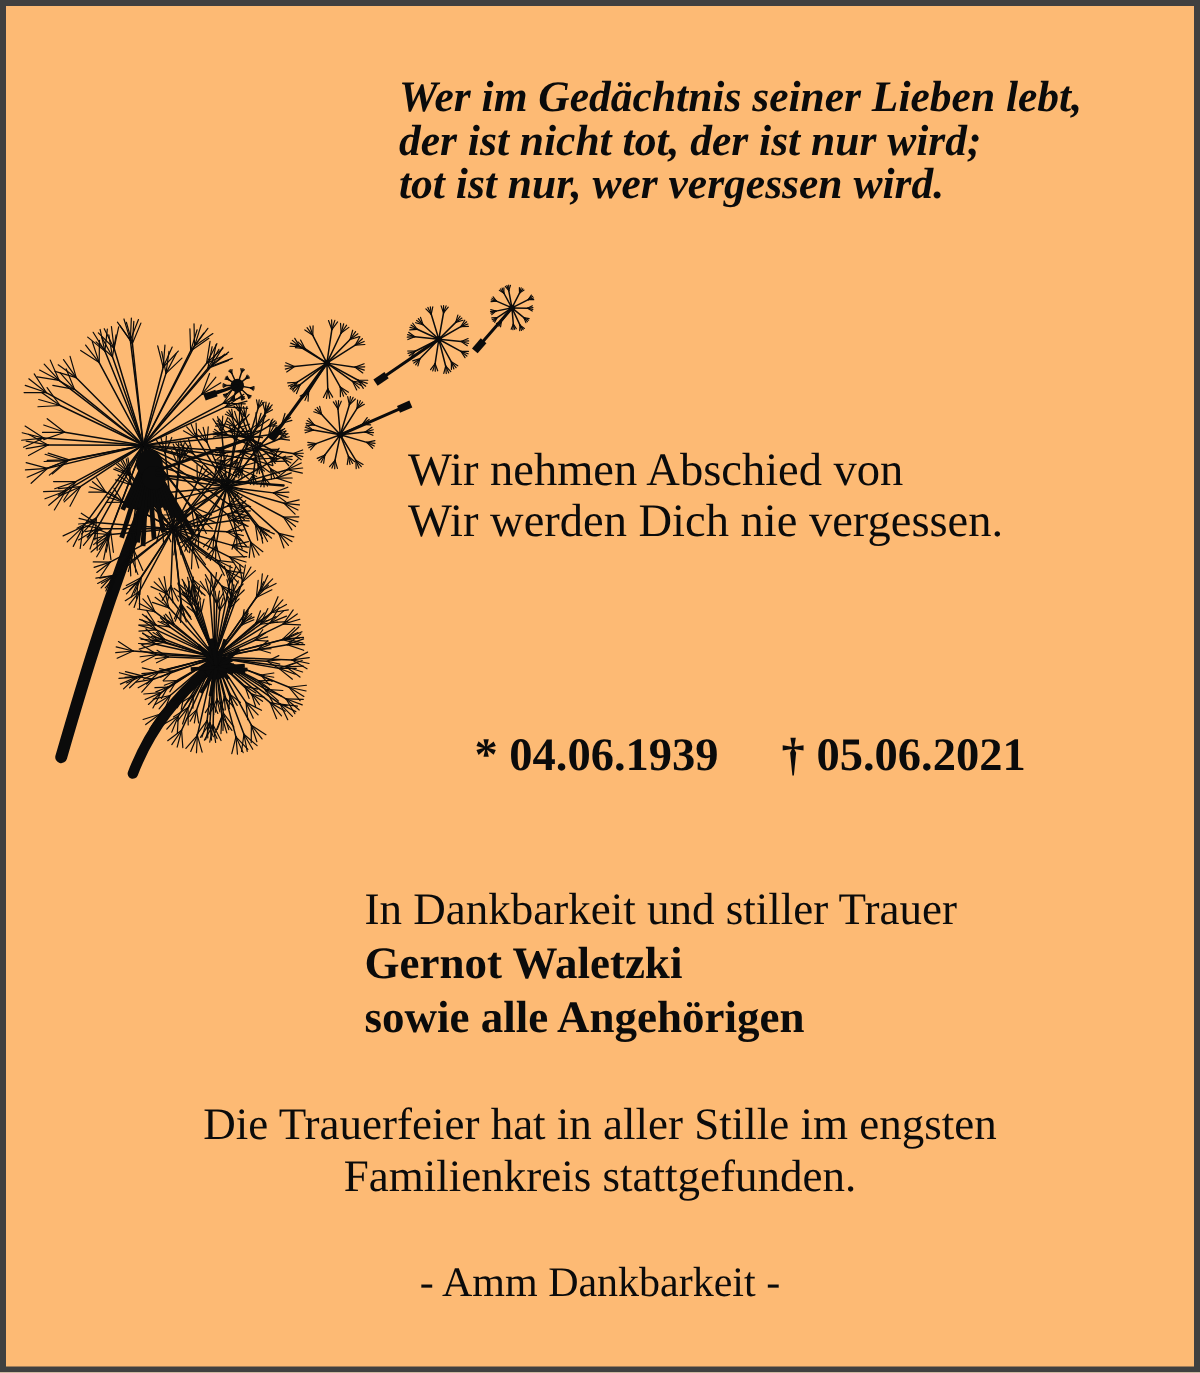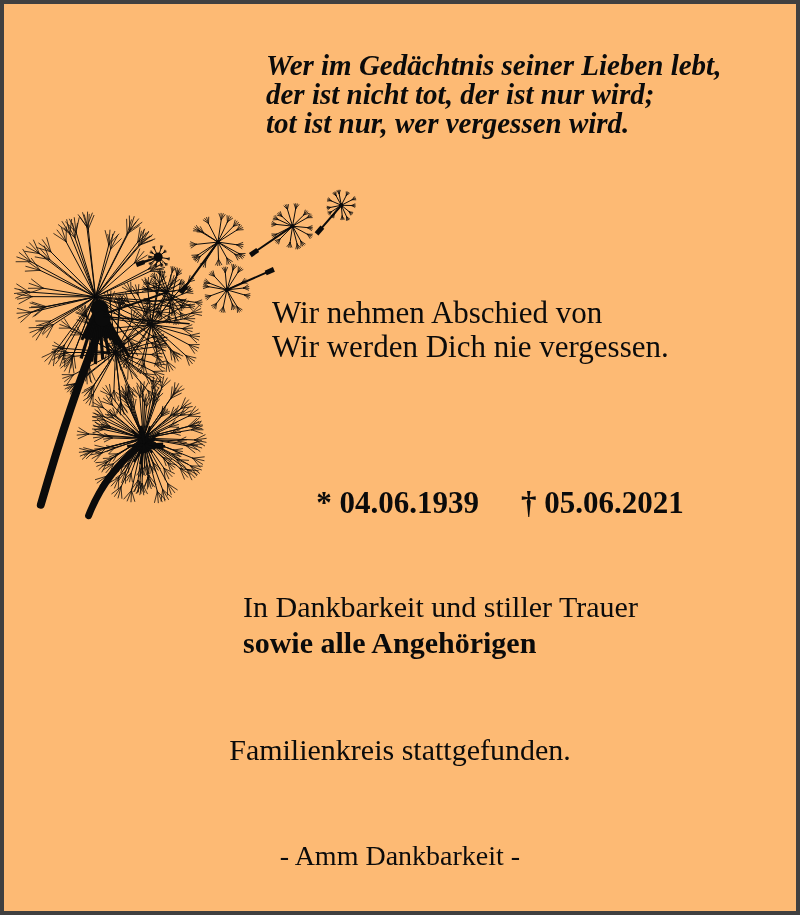--- a/index.html
+++ b/index.html
@@ -1622,22 +1622,24 @@
     <div>Wir werden Dich nie vergessen.</div>
   </div>
 
 
   <div class="layer dates">
     <span class="birth">* 04.06.1939</span><span>† 05.06.2021</span>
   </div>
 
   <div class="layer mourners">
     <div>In Dankbarkeit und stiller Trauer</div>
+    <div class="bold">Gernot Waletzki</div>
     <div class="bold">sowie alle Angehörigen</div>
   </div>
 
   <div class="layer funeral-note">
+    <div>Die Trauerfeier hat in aller Stille im engsten</div>
     <div>Familienkreis stattgefunden.</div>
   </div>
 
   <div class="layer funeral-home">- Amm Dankbarkeit -</div>
 
 </div>
 
 </body></html>

